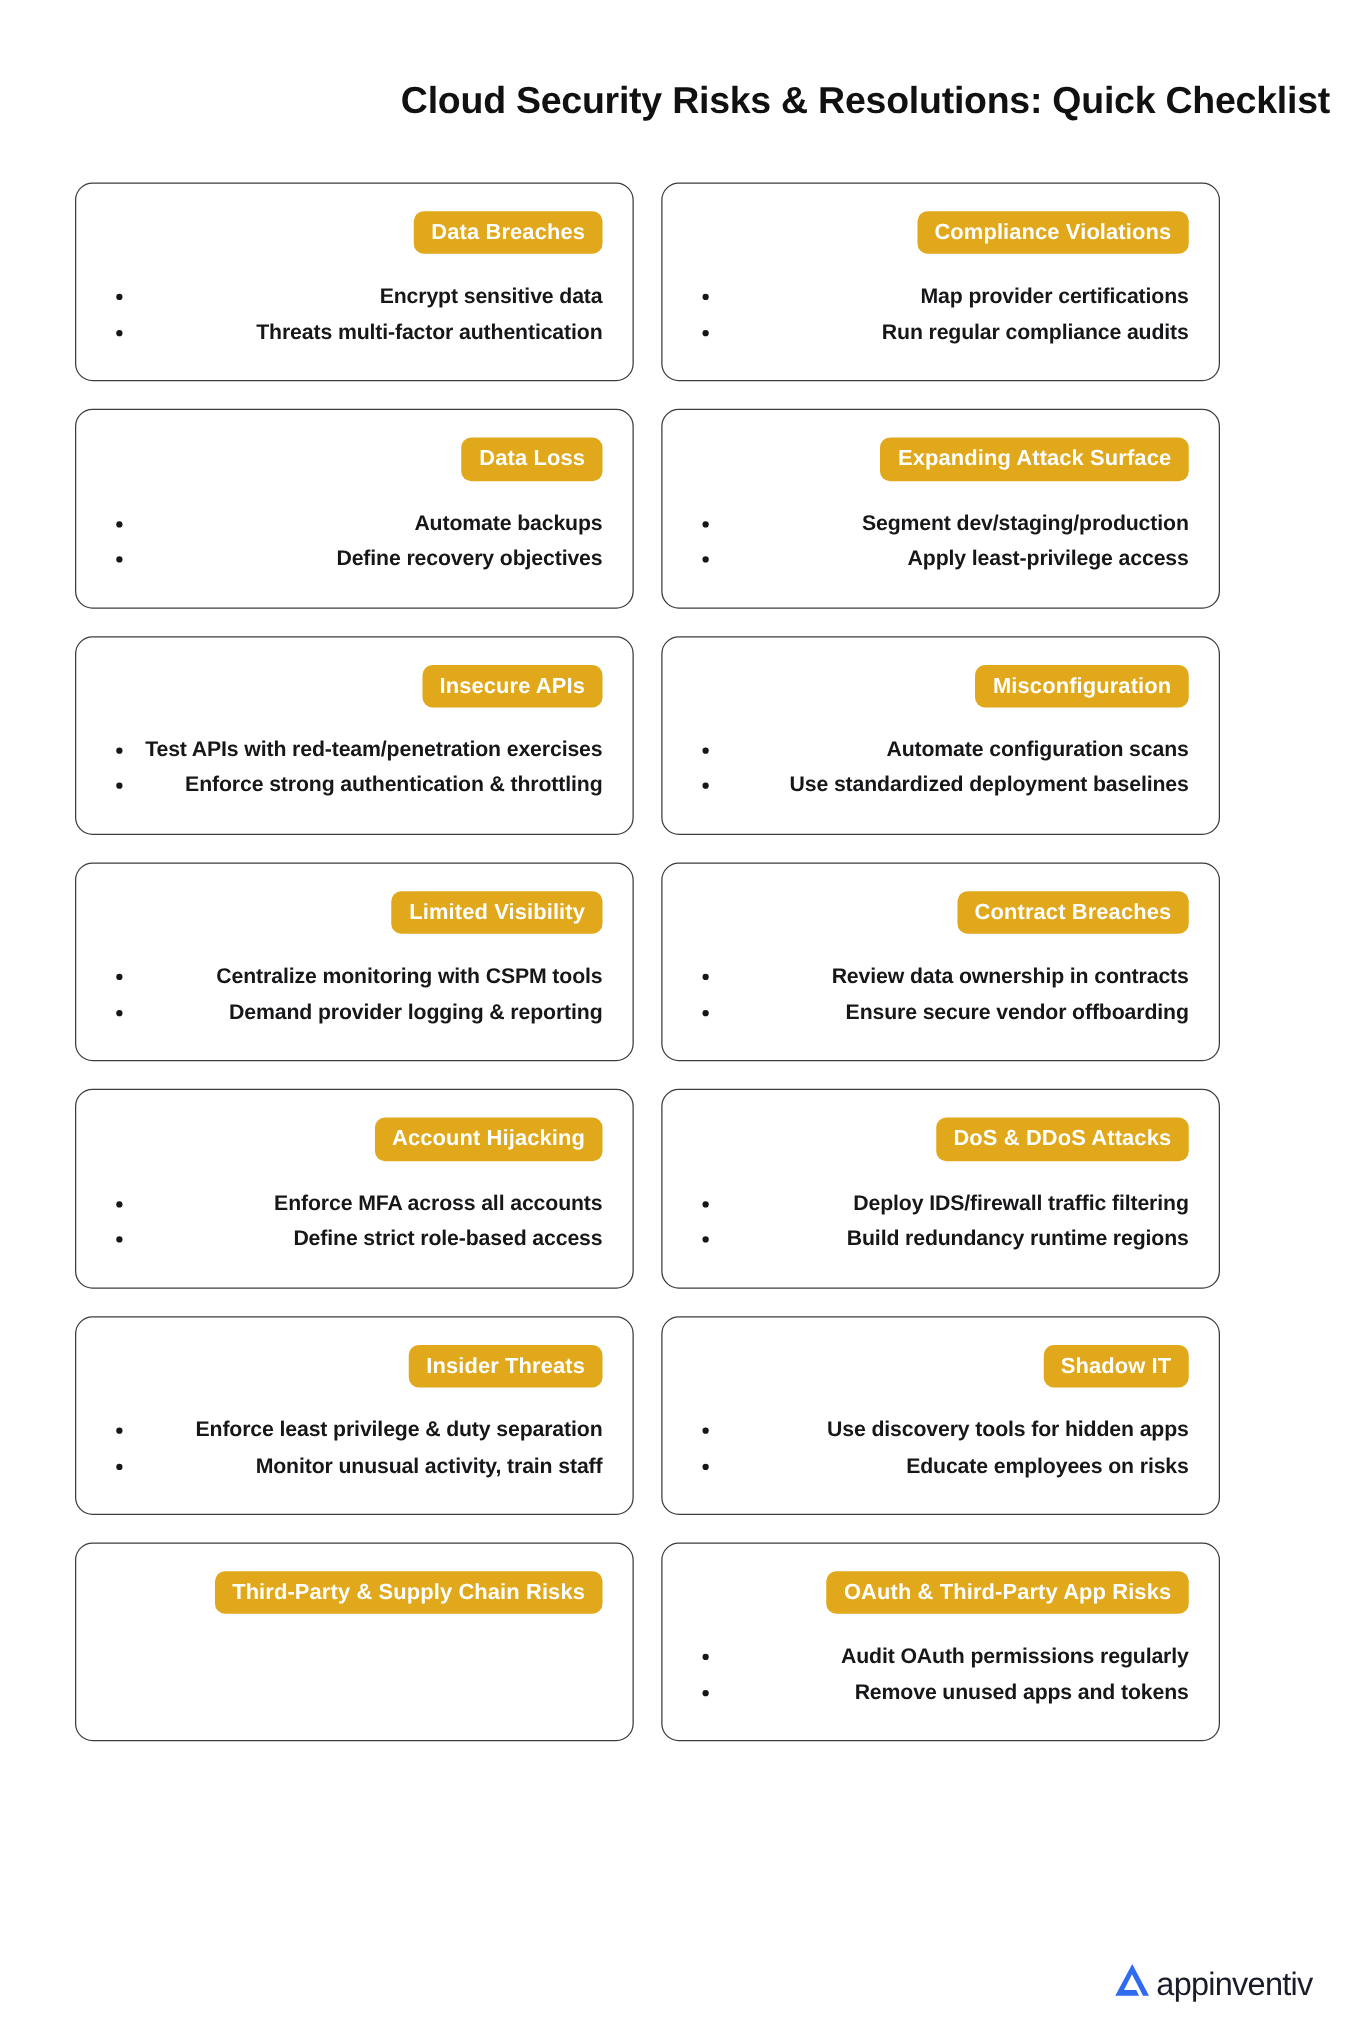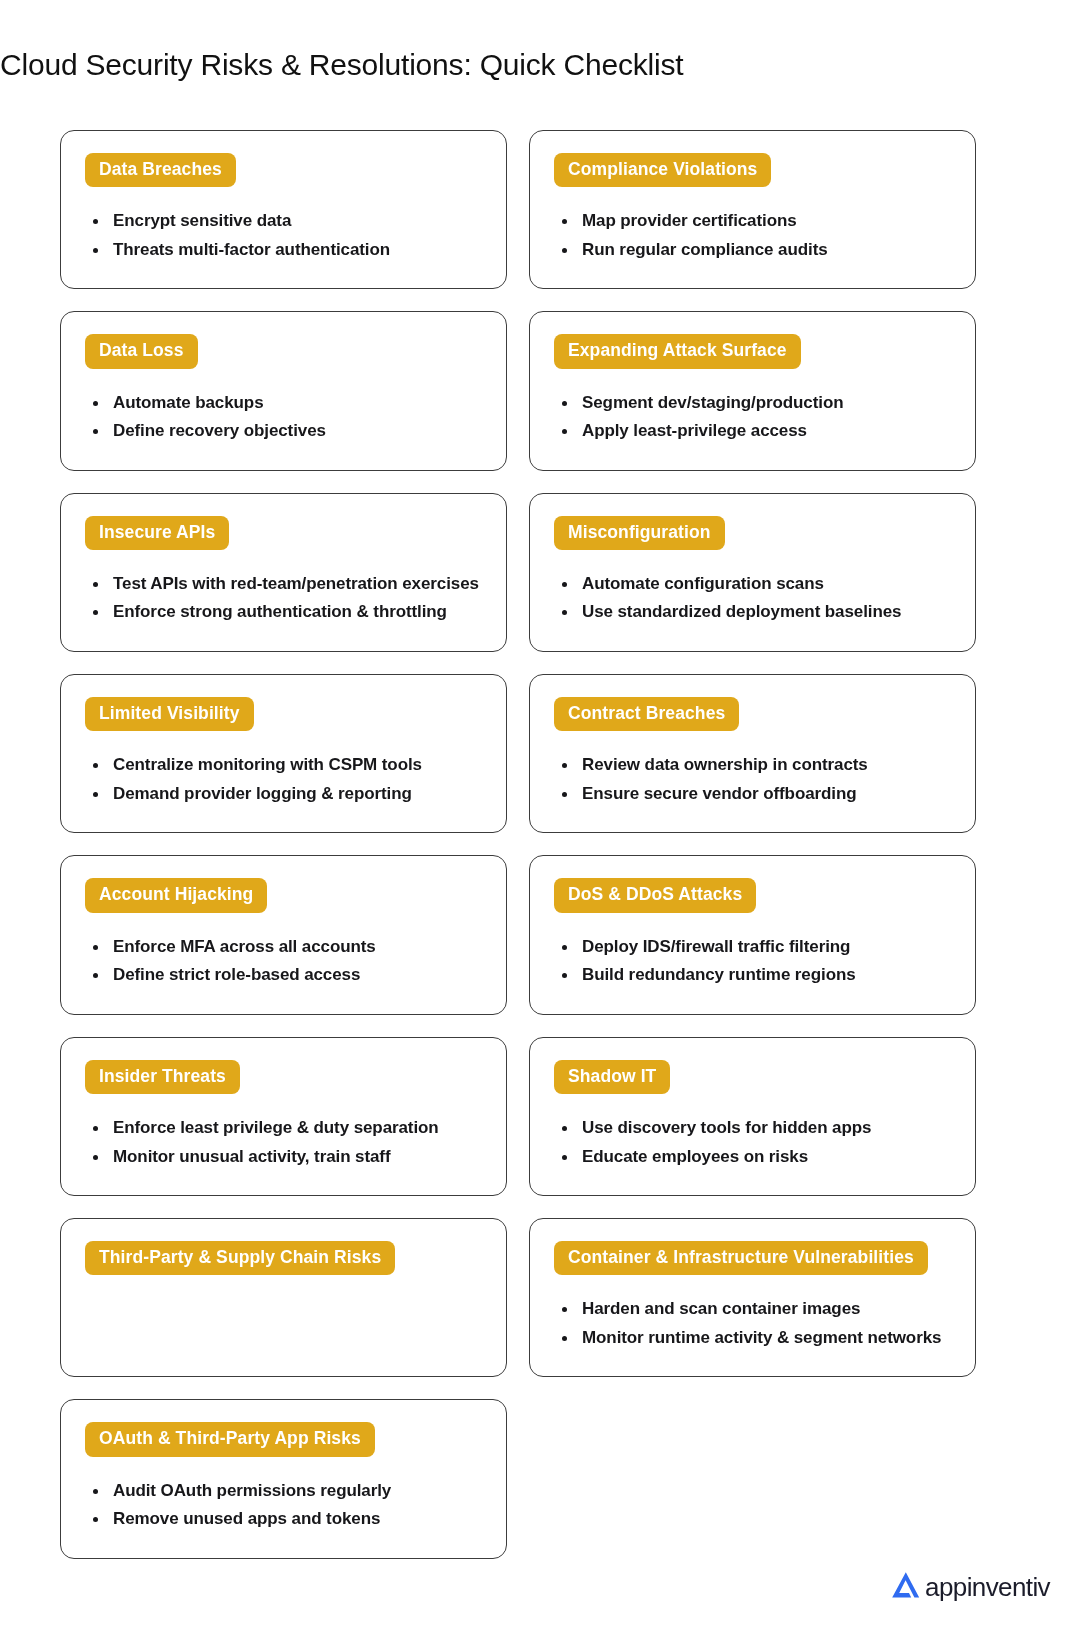--- a/index.html
+++ b/index.html
@@ -12,39 +12,40 @@
     width: 1080px;
     height: 1628px;
     background: #ffffff;
     font-family: "Liberation Sans", sans-serif;
     color: #111111;
     position: relative;
     overflow: hidden;
   }
 
   .page-title {
-    text-align: left;
+    text-align: right;
     font-size: 30px;
-    font-weight: normal;
+    font-weight: bold;
     letter-spacing: -0.2px;
     color: #111111;
-    margin: 0;
+    margin: 16px;
     padding-top: 48px;
     padding-bottom: 0;
   }
 
   .grid {
     margin: 0 auto;
     padding: 0;
     width: 960px;
     display: grid;
     grid-template-columns: 447px 447px;
     column-gap: 22px;
     row-gap: 22px;
     margin-top: 48px;
+    text-align: right;
   }
 
   .card {
     border: 1.4px solid #3c3c3c;
     border-radius: 14px;
     background: #ffffff;
     padding: 22px 24px 24px 24px;
     min-height: 152px;
   }
 
@@ -152,24 +153,20 @@
       </ul></div>
     <div class="card"><span class="badge">Insider Threats</span><ul class="bullets">
         <li>Enforce least privilege &amp; duty separation</li>
         <li>Monitor unusual activity, train staff</li>
       </ul></div>
     <div class="card"><span class="badge">Shadow IT</span><ul class="bullets">
         <li>Use discovery tools for hidden apps</li>
         <li>Educate employees on risks</li>
       </ul></div>
     <div class="card"><span class="badge">Third-Party &amp; Supply Chain Risks</span></div>
-    <div class="card"><span class="badge">Container &amp; Infrastructure Vulnerabilities</span><ul class="bullets">
-        <li>Harden and scan container images</li>
-        <li>Monitor runtime activity &amp; segment networks</li>
-      </ul></div>
     <div class="card"><span class="badge">OAuth &amp; Third-Party App Risks</span><ul class="bullets">
         <li>Audit OAuth permissions regularly</li>
         <li>Remove unused apps and tokens</li>
       </ul></div>
   </div>
 
 <div class="footer-logo">
   <span class="logo-mark">
     <svg width="34" height="30" viewBox="0 0 34 30" xmlns="http://www.w3.org/2000/svg">
       <path d="M16.8 2.2 L30.2 27.6 L25.4 27.6 L16.6 10.3 L10.2 23.0 L20.0 23.0 L22.2 27.6 L3.2 27.6 Z" fill="#2f6bf0"></path>

